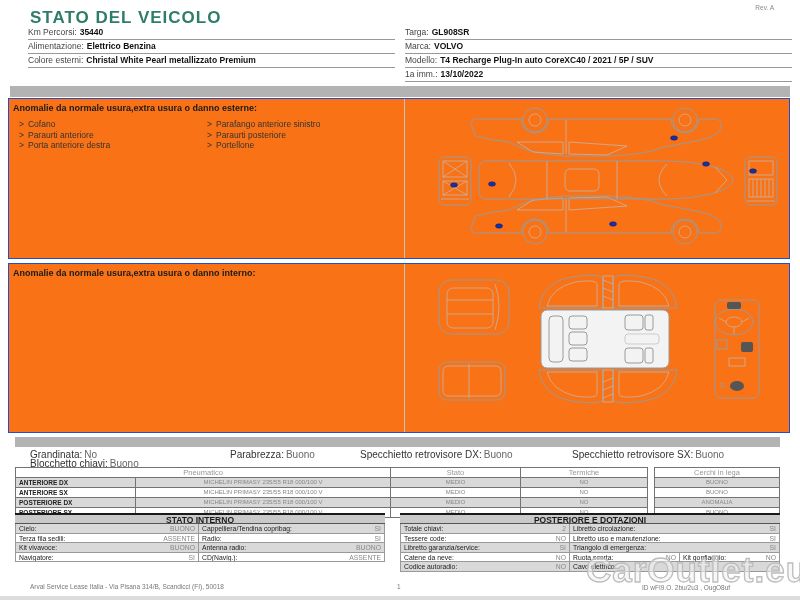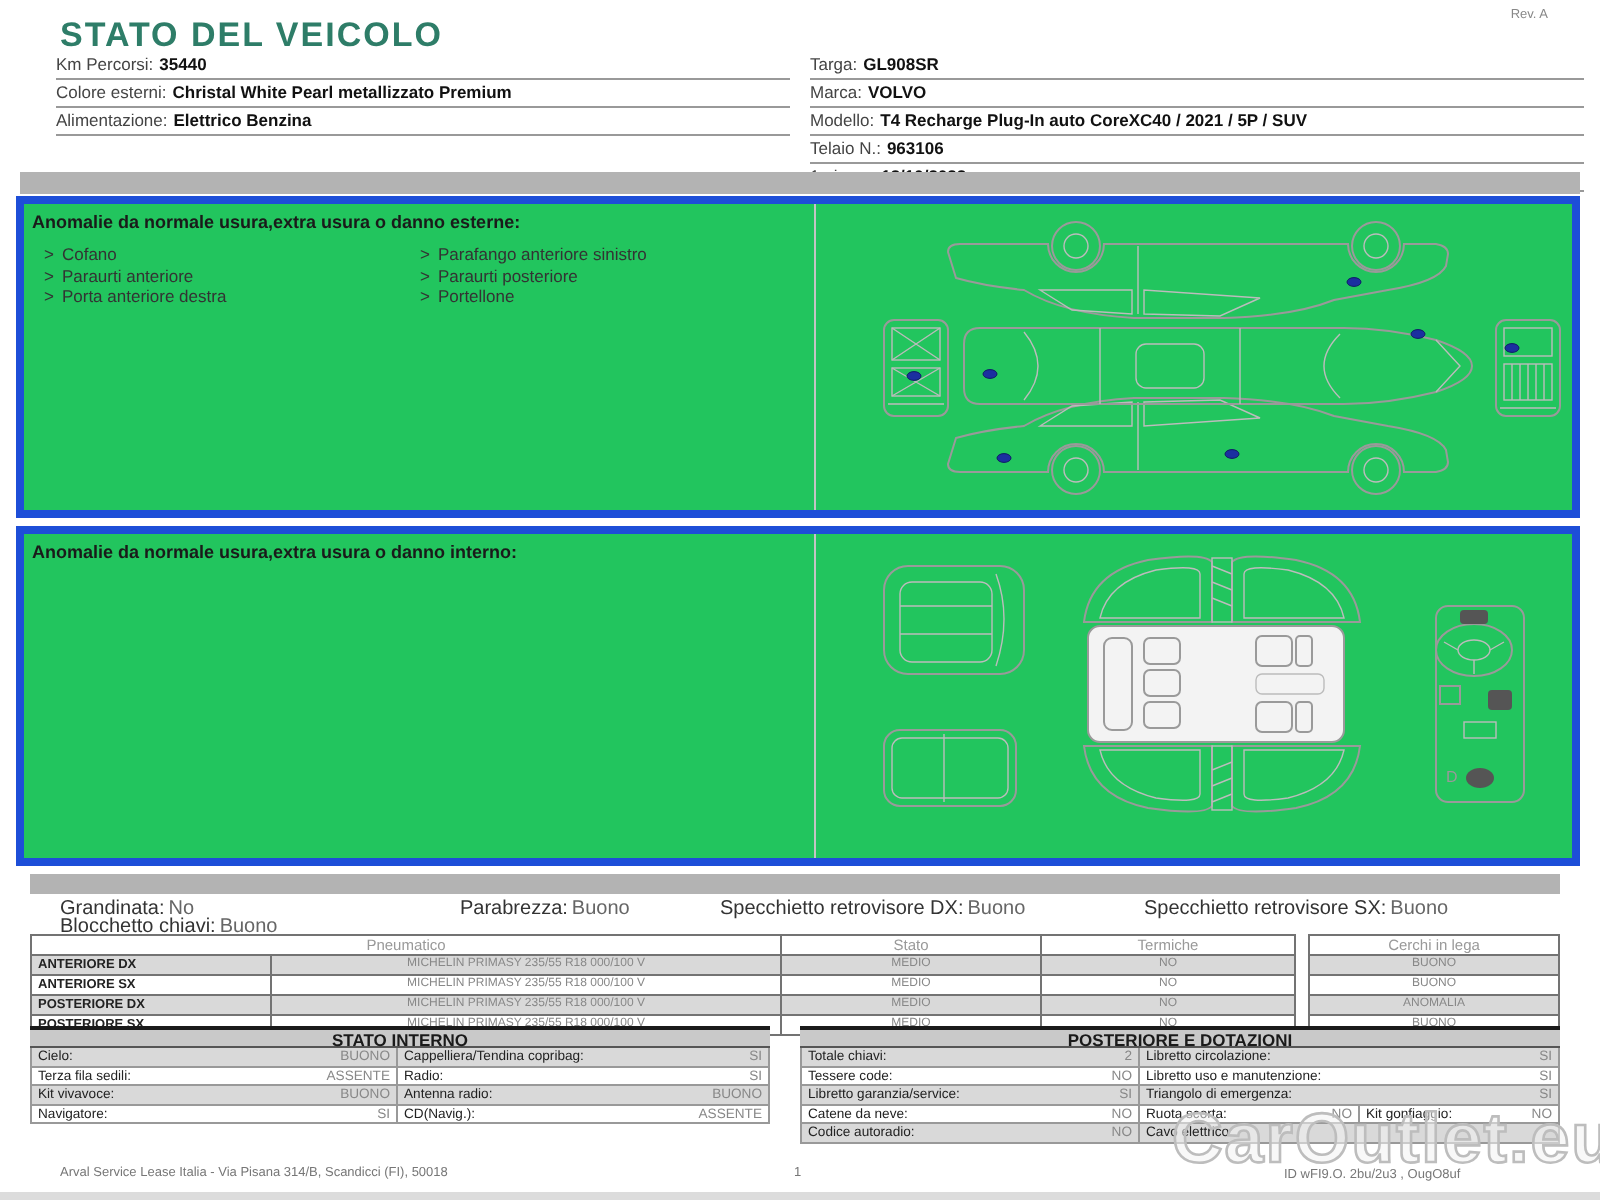--- a/index.html
+++ b/index.html
@@ -5,21 +5,21 @@
   html,body{margin:0;padding:0}
   body{width:800px;height:600px;position:relative;background:#fff;
        font-family:"Liberation Sans", sans-serif;color:#333;overflow:hidden}
   .abs{position:absolute;box-sizing:border-box}
   .title{font-size:17px;font-weight:bold;color:#2e7d68;letter-spacing:1px;white-space:nowrap}
   .rev{font-size:6.5px;color:#888}
   .inforow{height:12px;border-bottom:1px solid #999;font-size:8.5px;padding-top:1px;white-space:nowrap;overflow:hidden}
   .inforow .lab{color:#444}
   .inforow .val{font-weight:bold;color:#111;margin-left:3px}
   .band{background:#b3b3b3}
-  .panel{border:4px solid #1d4ed8;background:#22c55e}
+  .panel{border:1px solid #1d4ed8;background:#f97316}
   .pdiv{border-left:1px solid #c4c4c4}
   .phdr{font-weight:bold;font-size:9px;color:#1a1a1a;white-space:nowrap}
   .item{font-size:8.5px;line-height:10.5px;color:#333;white-space:nowrap}
   .item .bul{margin-right:4px}
   .chk{font-size:10px;white-space:nowrap}
   .chk .lab{color:#333}
   .chk .val{color:#666;margin-left:2px}
   table.tyres{border-collapse:collapse;table-layout:fixed;font-size:6.5px;width:100%}
   table.tyres td{border:1px solid #737373;padding:0 3px;height:9px;line-height:9px;overflow:hidden;white-space:nowrap}
   .th{color:#999;text-align:center;font-size:7.5px;background:#fff}
@@ -48,39 +48,36 @@
 <body>
 
 <div class="abs title" style="left:30px;top:8px">STATO DEL VEICOLO</div>
 <div class="abs rev" style="right:26px;top:4px">Rev. A</div>
 
 <div class="abs" style="left:28px;top:26px;width:367px">
   <div class="inforow">
     <span class="lab">Km Percorsi:</span><span class="val">35440</span>
   </div>
   <div class="inforow">
+    <span class="lab">Alimentazione:</span><span class="val">Elettrico Benzina</span>
+  </div>
+  <div class="inforow">
     <span class="lab">Colore esterni:</span><span class="val">Christal White Pearl metallizzato Premium</span>
   </div>
-  <div class="inforow">
-    <span class="lab">Alimentazione:</span><span class="val">Elettrico Benzina</span>
-  </div>
 </div>
 
 <div class="abs" style="left:405px;top:26px;width:387px">
   <div class="inforow">
     <span class="lab">Targa:</span><span class="val">GL908SR</span>
   </div>
   <div class="inforow">
     <span class="lab">Marca:</span><span class="val">VOLVO</span>
   </div>
   <div class="inforow">
     <span class="lab">Modello:</span><span class="val">T4 Recharge Plug-In auto CoreXC40 / 2021 / 5P / SUV</span>
-  </div>
-  <div class="inforow">
-    <span class="lab">Telaio N.:</span><span class="val">963106</span>
   </div>
   <div class="inforow">
     <span class="lab">1a imm.:</span><span class="val">13/10/2022</span>
   </div>
 </div>
 
 <div class="abs band" style="left:10px;top:86px;width:780px;height:11px"></div>
 
 <div class="abs panel" style="left:8px;top:98px;width:782px;height:161px">
   <div class="abs pdiv" style="left:395px;top:0;bottom:0"></div>

